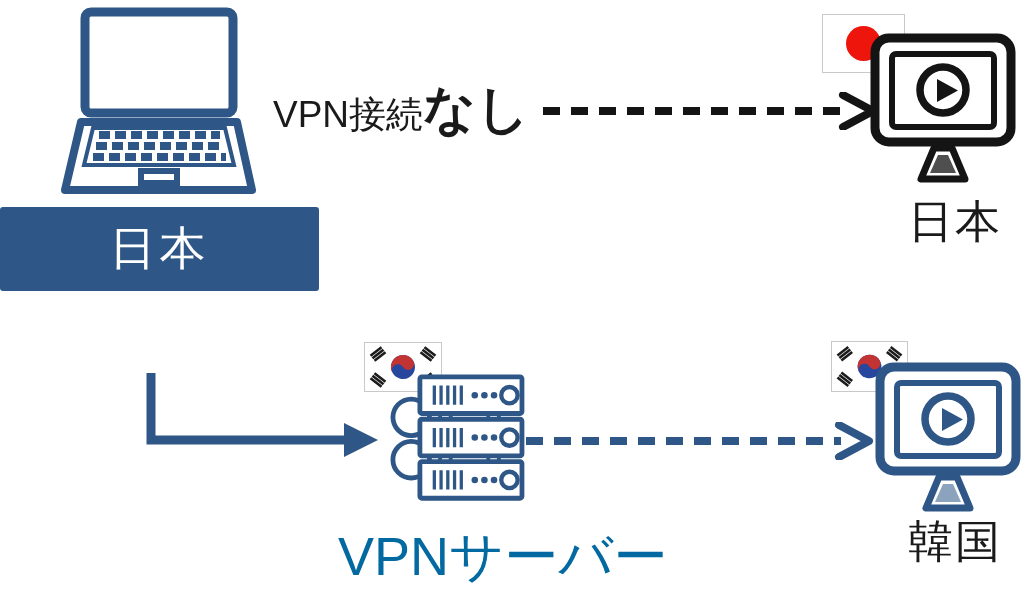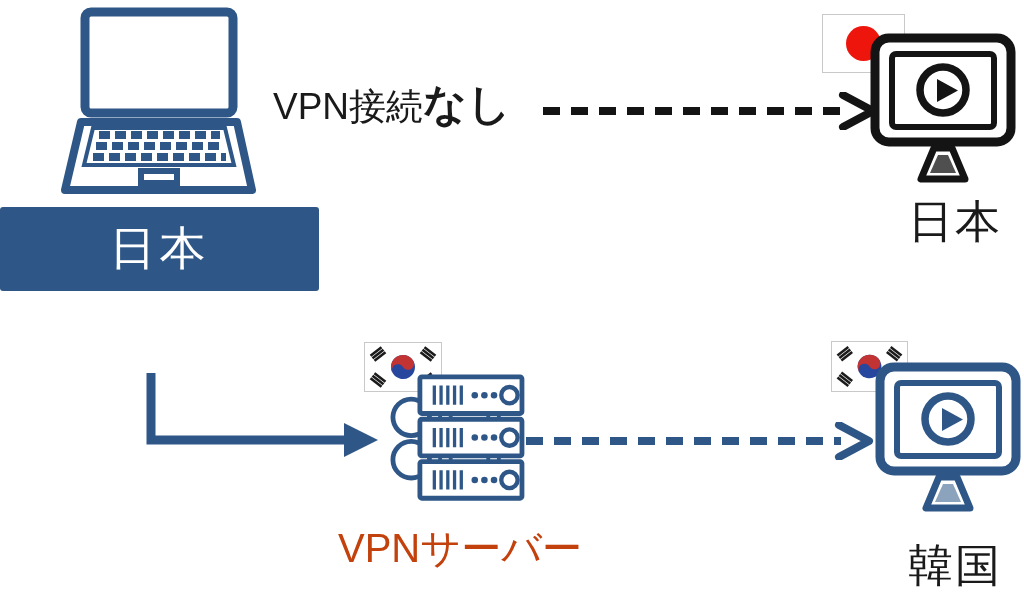--- a/index.html
+++ b/index.html
@@ -12,24 +12,24 @@
   .black{color:#141414;}
 
   
   .banner{left:0;top:207px;width:319px;height:84px;background:#2e5787;border-radius:3px;
           display:flex;align-items:center;justify-content:center;}
   .banner span{color:#ffffff;font-size:46px;letter-spacing:4px;}
 
   
   .mixlbl{white-space:nowrap;line-height:1;}
   .mixlbl .pfx{font-size:37px;}
-  .mixlbl .emph{font-size:43px;font-weight:700;}
+  .mixlbl .emph{font-size:52px;font-weight:700;}
 
   .caption{font-size:45px;color:#1a1a1a;letter-spacing:2px;white-space:nowrap;}
-  .caption-sm{font-size:40px;color:#c2410c;white-space:nowrap;}
+  .caption-sm{font-size:54px;color:#0369a1;white-space:nowrap;}
 
   
   .flagbox{background:#ffffff;border:1px solid #c9c9c9;box-sizing:border-box;}
   .jp-flag{display:flex;align-items:center;justify-content:center;}
   .jp-flag .sun{width:35px;height:35px;border-radius:50%;background:#ee150d;}
 
   svg{display:block;}
 </style>
 </head>
 <body>
@@ -190,17 +190,17 @@
 
   <svg class="abs blue" style="left:872px;top:362px;" width="152" height="150" viewBox="0 0 150 150">
     <rect x="7" y="5" width="136" height="104" rx="14" fill="#ffffff" stroke="currentColor" stroke-width="9"></rect>
     <rect x="24" y="21" width="102" height="73" rx="4" fill="#ffffff" stroke="currentColor" stroke-width="6"></rect>
     <circle cx="75" cy="57" r="23" fill="none" stroke="currentColor" stroke-width="7.5"></circle>
     <path d="M69,46 L90,57.5 L69,69 Z" fill="currentColor"></path>
     <path d="M53,146 L97,146 L84,115 L66,115 Z" fill="none" stroke="currentColor" stroke-width="7" stroke-linejoin="round"></path>
     <path d="M62,140 L88,140 L80,122 L70,122 Z" fill="currentColor" opacity="0.55"></path>
   </svg>
 
-  <div class="abs caption" style="left:908px;top:536px;">
+  <div class="abs caption" style="left:908px;top:512px;">
     <span>韓国</span>
   </div>
 
 </div>
 
 </body></html>

